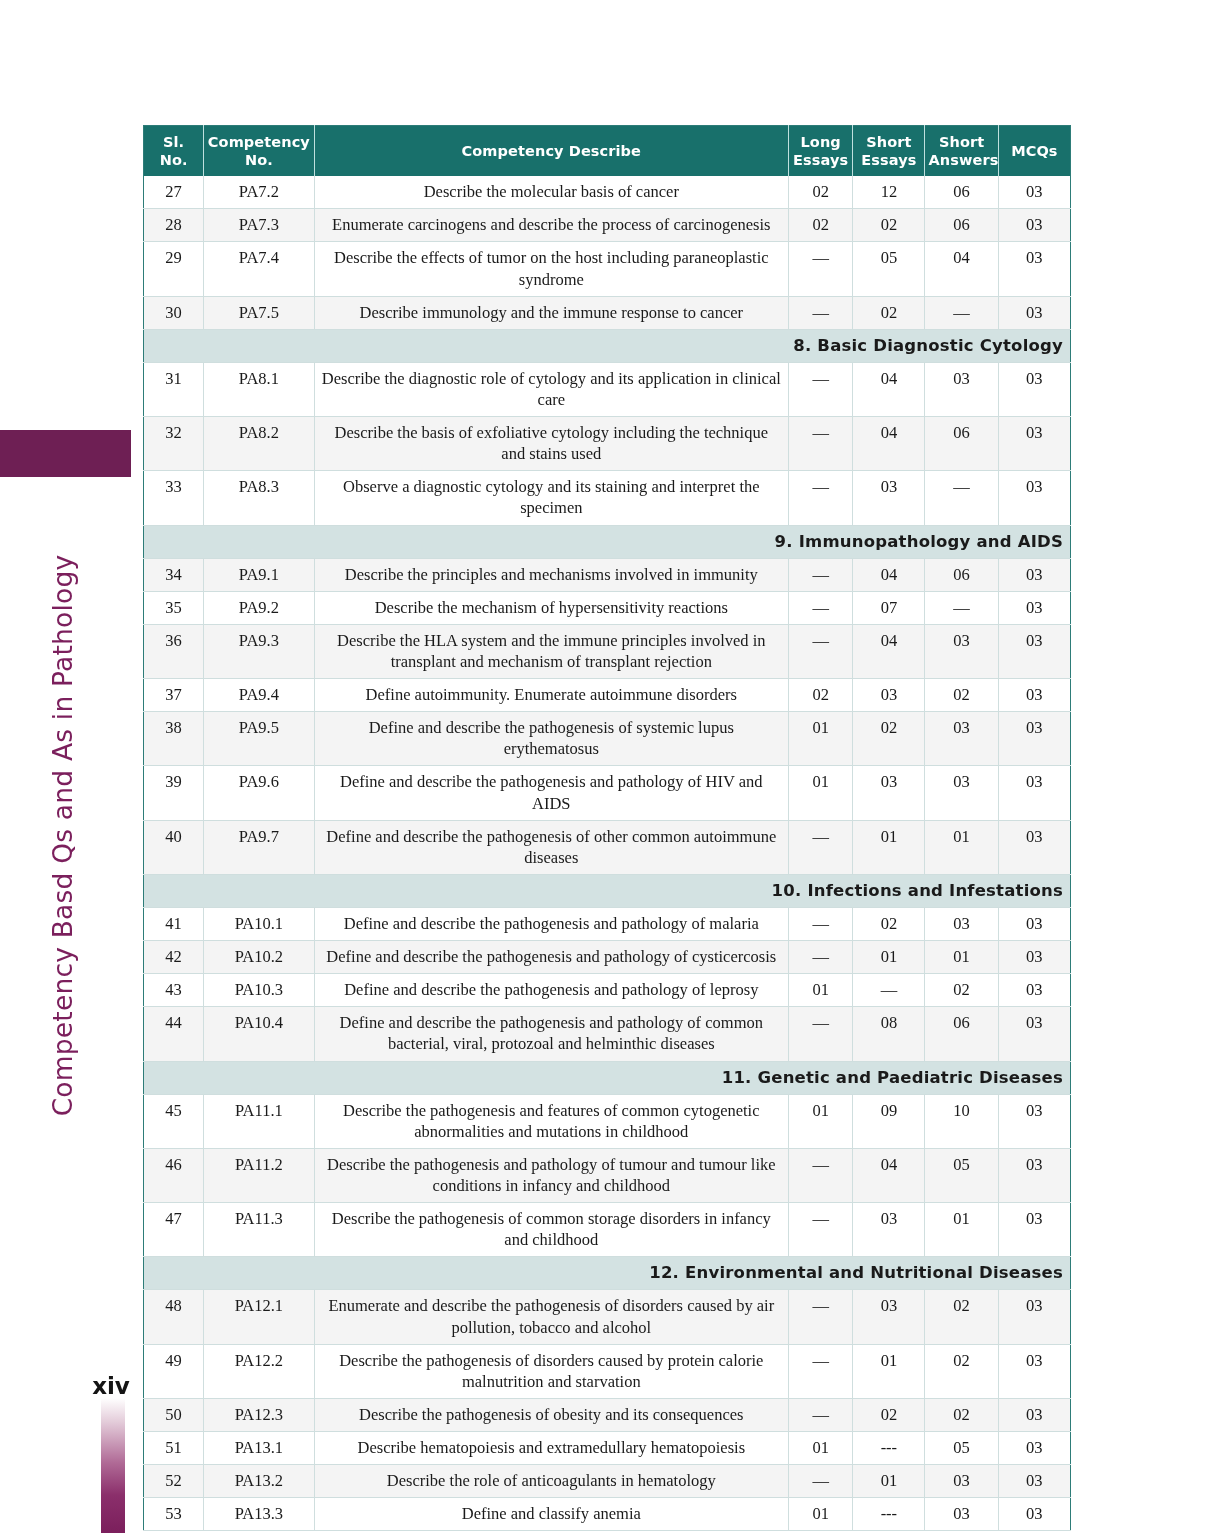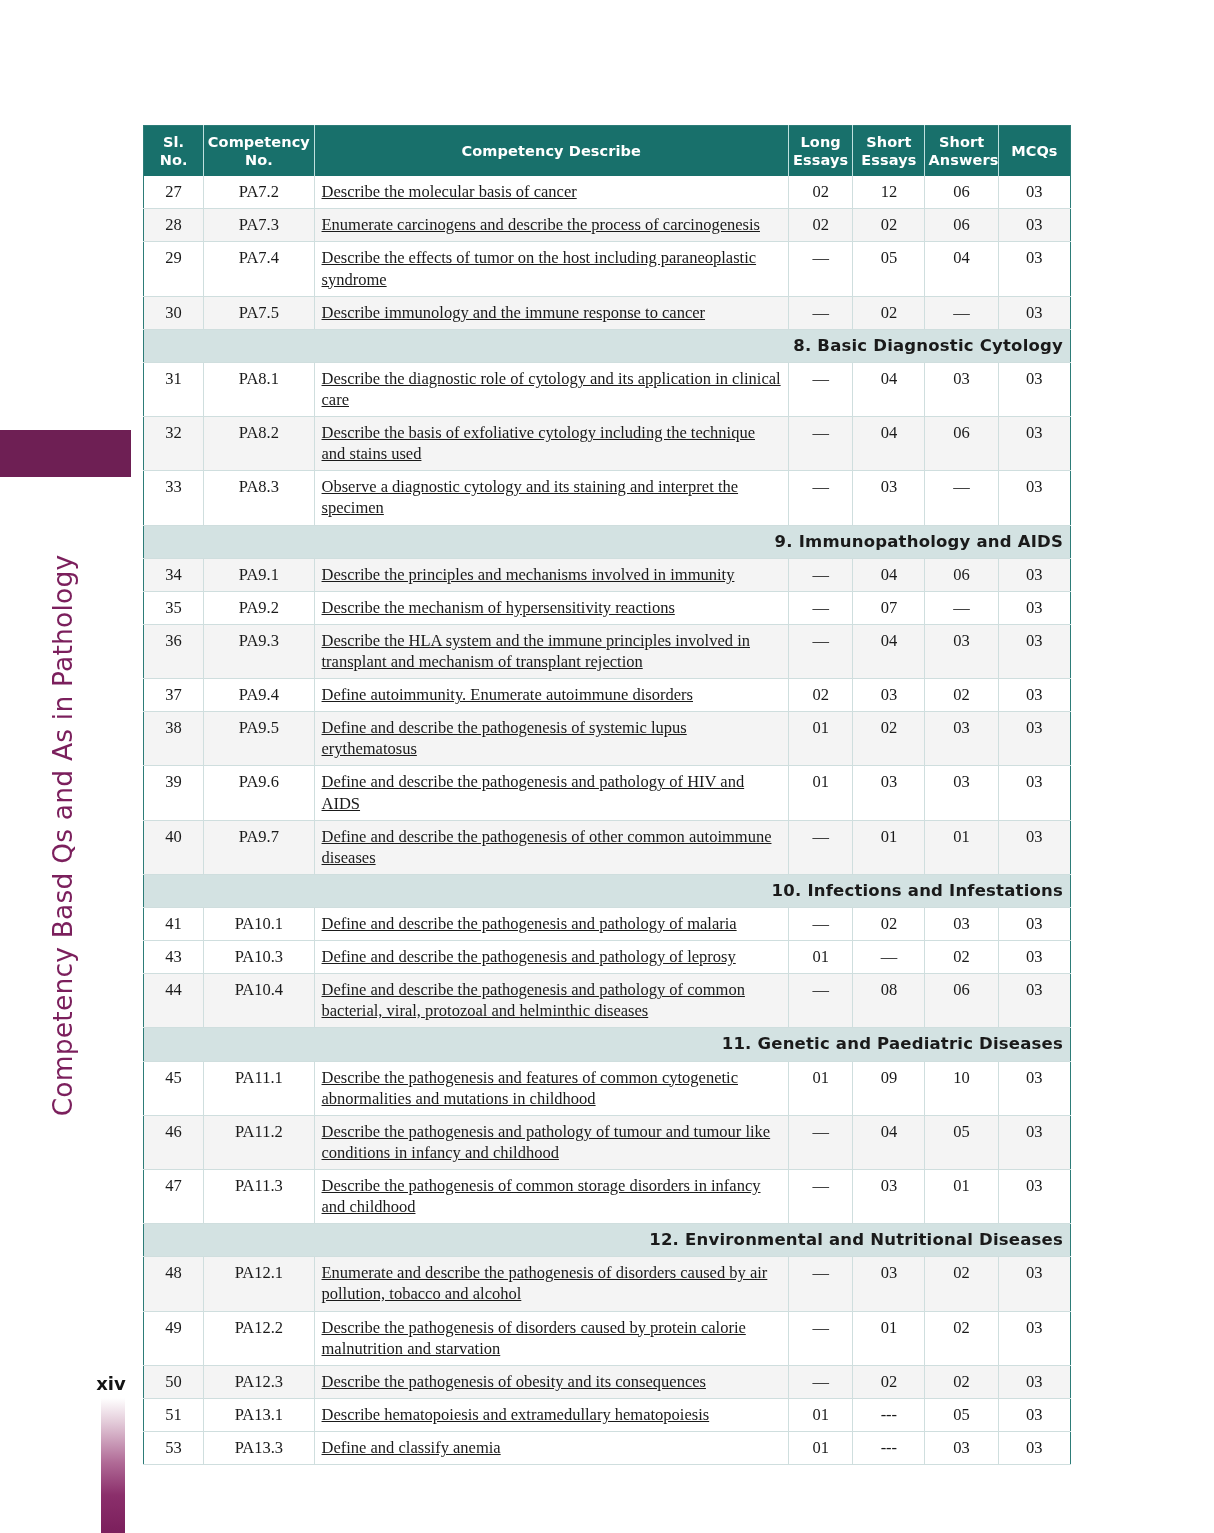--- a/index.html
+++ b/index.html
@@ -42,21 +42,21 @@
     white-space: nowrap;
   }
   #page-number {
     position: absolute;
     left: 86px;
     top: 1373px;
     width: 50px;
     text-align: center;
     font-family: "DejaVu Sans", sans-serif;
     font-weight: bold;
-    font-size: 18px;
+    font-size: 23px;
     color: #141414;
   }
   #gradient-bar {
     position: absolute;
     left: 101px;
     top: 1398px;
     width: 24px;
     height: 135px;
     background: linear-gradient(to bottom, #ffffff 0%, #e3cbd9 18%, #b06a96 48%, #8b2f6b 72%, #7b1f5c 100%);
   }
@@ -103,21 +103,21 @@
     vertical-align: top;
     color: #1a1a1a;
   }
   #comp-table td:last-child { border-right: none; }
 
   #comp-table tr.row-odd  td { background: #ffffff; }
   #comp-table tr.row-even td { background: #f4f4f4; }
 
   td.sl, td.comp { text-align: center; }
   td.num { text-align: center; }
-  td.det { text-align: left; text-decoration: underline; }
+  td.det { text-align: center; }
 
   tr.section-row td {
     background: #d3e2e2 !important;
     text-align: right;
     font-family: "DejaVu Sans", sans-serif;
     font-weight: bold;
     font-size: 17.5px;
     color: #0d6f68;
     padding: 6px 4px 7px 4px;
     border-right: none;
@@ -295,20 +295,29 @@
       </tr>
       <tr class="row-odd">
         <td class="sl">41</td>
         <td class="comp">PA10.1</td>
         <td class="det">Define and describe the pathogenesis and pathology of malaria</td>
         <td class="num">—</td>
         <td class="num">02</td>
         <td class="num">03</td>
         <td class="num">03</td>
       </tr>
+      <tr class="row-even">
+        <td class="sl">42</td>
+        <td class="comp">PA10.2</td>
+        <td class="det">Define and describe the pathogenesis and pathology of cysticercosis</td>
+        <td class="num">—</td>
+        <td class="num">01</td>
+        <td class="num">01</td>
+        <td class="num">03</td>
+      </tr>
       <tr class="row-odd">
         <td class="sl">43</td>
         <td class="comp">PA10.3</td>
         <td class="det">Define and describe the pathogenesis and pathology of leprosy</td>
         <td class="num">01</td>
         <td class="num">—</td>
         <td class="num">02</td>
         <td class="num">03</td>
       </tr>
       <tr class="row-even">
@@ -382,20 +391,29 @@
       </tr>
       <tr class="row-odd">
         <td class="sl">51</td>
         <td class="comp">PA13.1</td>
         <td class="det">Describe hematopoiesis and extramedullary hematopoiesis</td>
         <td class="num">01</td>
         <td class="num">---</td>
         <td class="num">05</td>
         <td class="num">03</td>
       </tr>
+      <tr class="row-even">
+        <td class="sl">52</td>
+        <td class="comp">PA13.2</td>
+        <td class="det">Describe the role of anticoagulants in hematology</td>
+        <td class="num">—</td>
+        <td class="num">01</td>
+        <td class="num">03</td>
+        <td class="num">03</td>
+      </tr>
       <tr class="row-odd">
         <td class="sl">53</td>
         <td class="comp">PA13.3</td>
         <td class="det">Define and classify anemia</td>
         <td class="num">01</td>
         <td class="num">---</td>
         <td class="num">03</td>
         <td class="num">03</td>
       </tr>
     </tbody>

